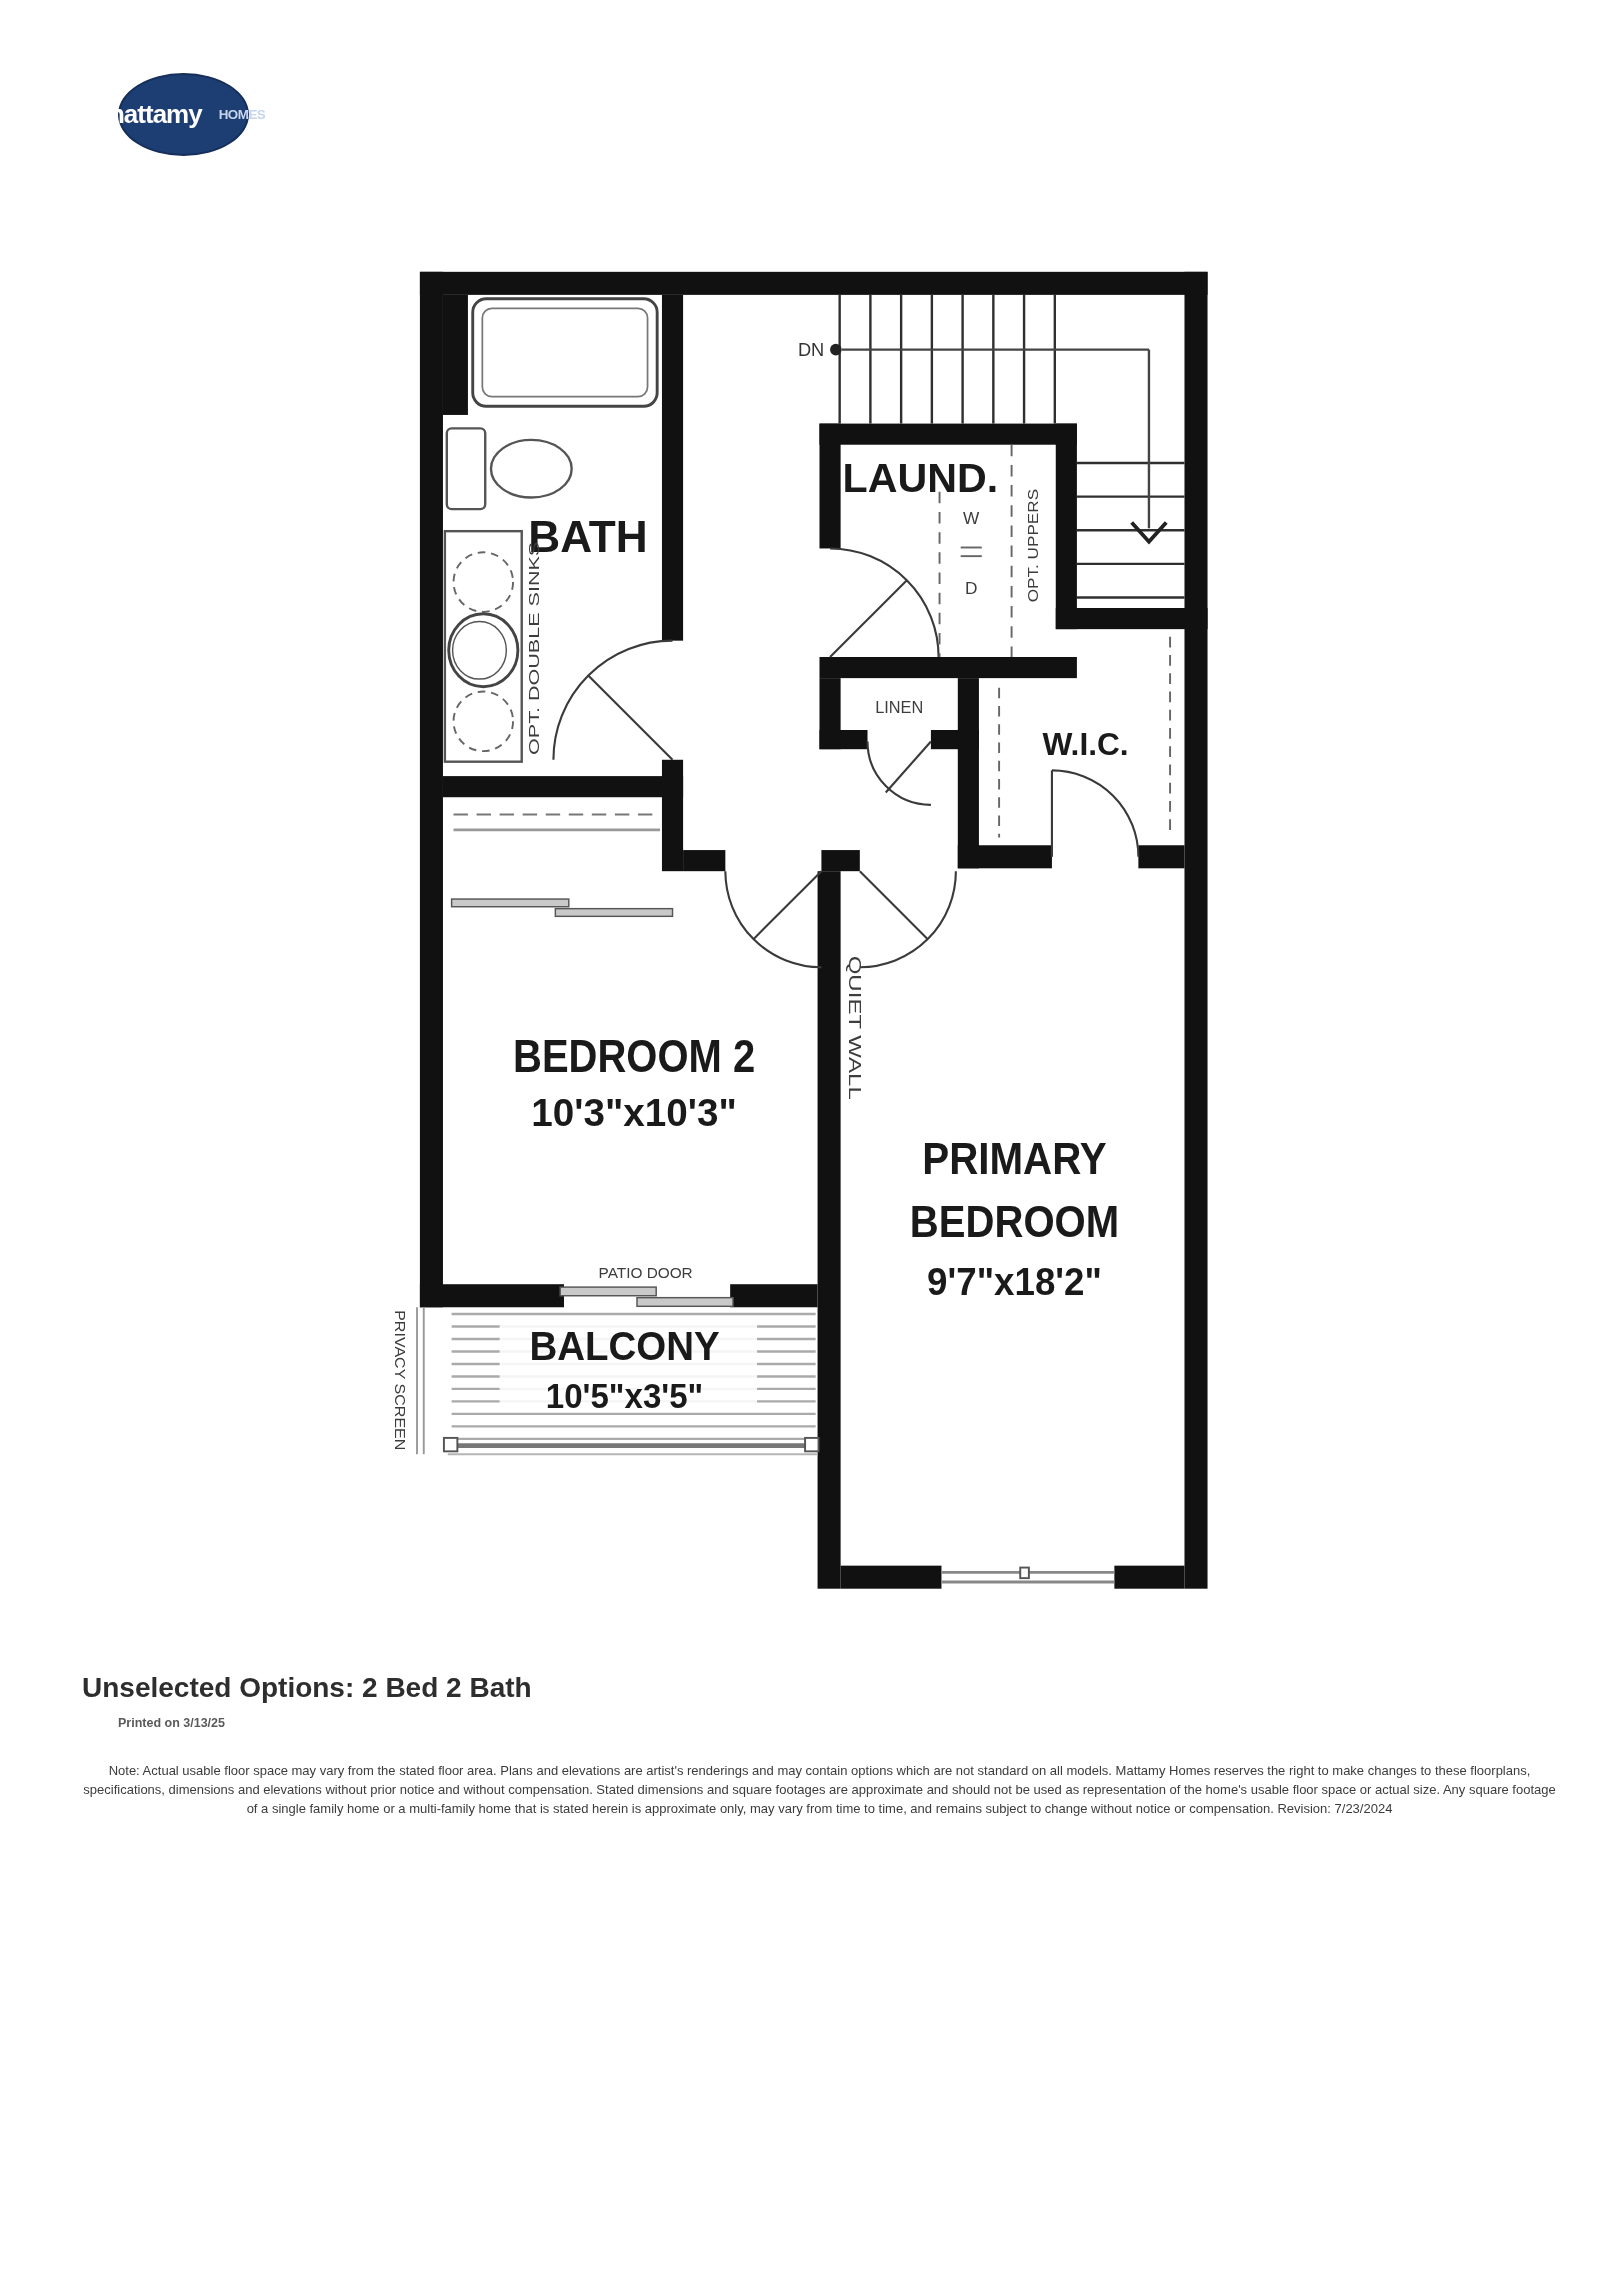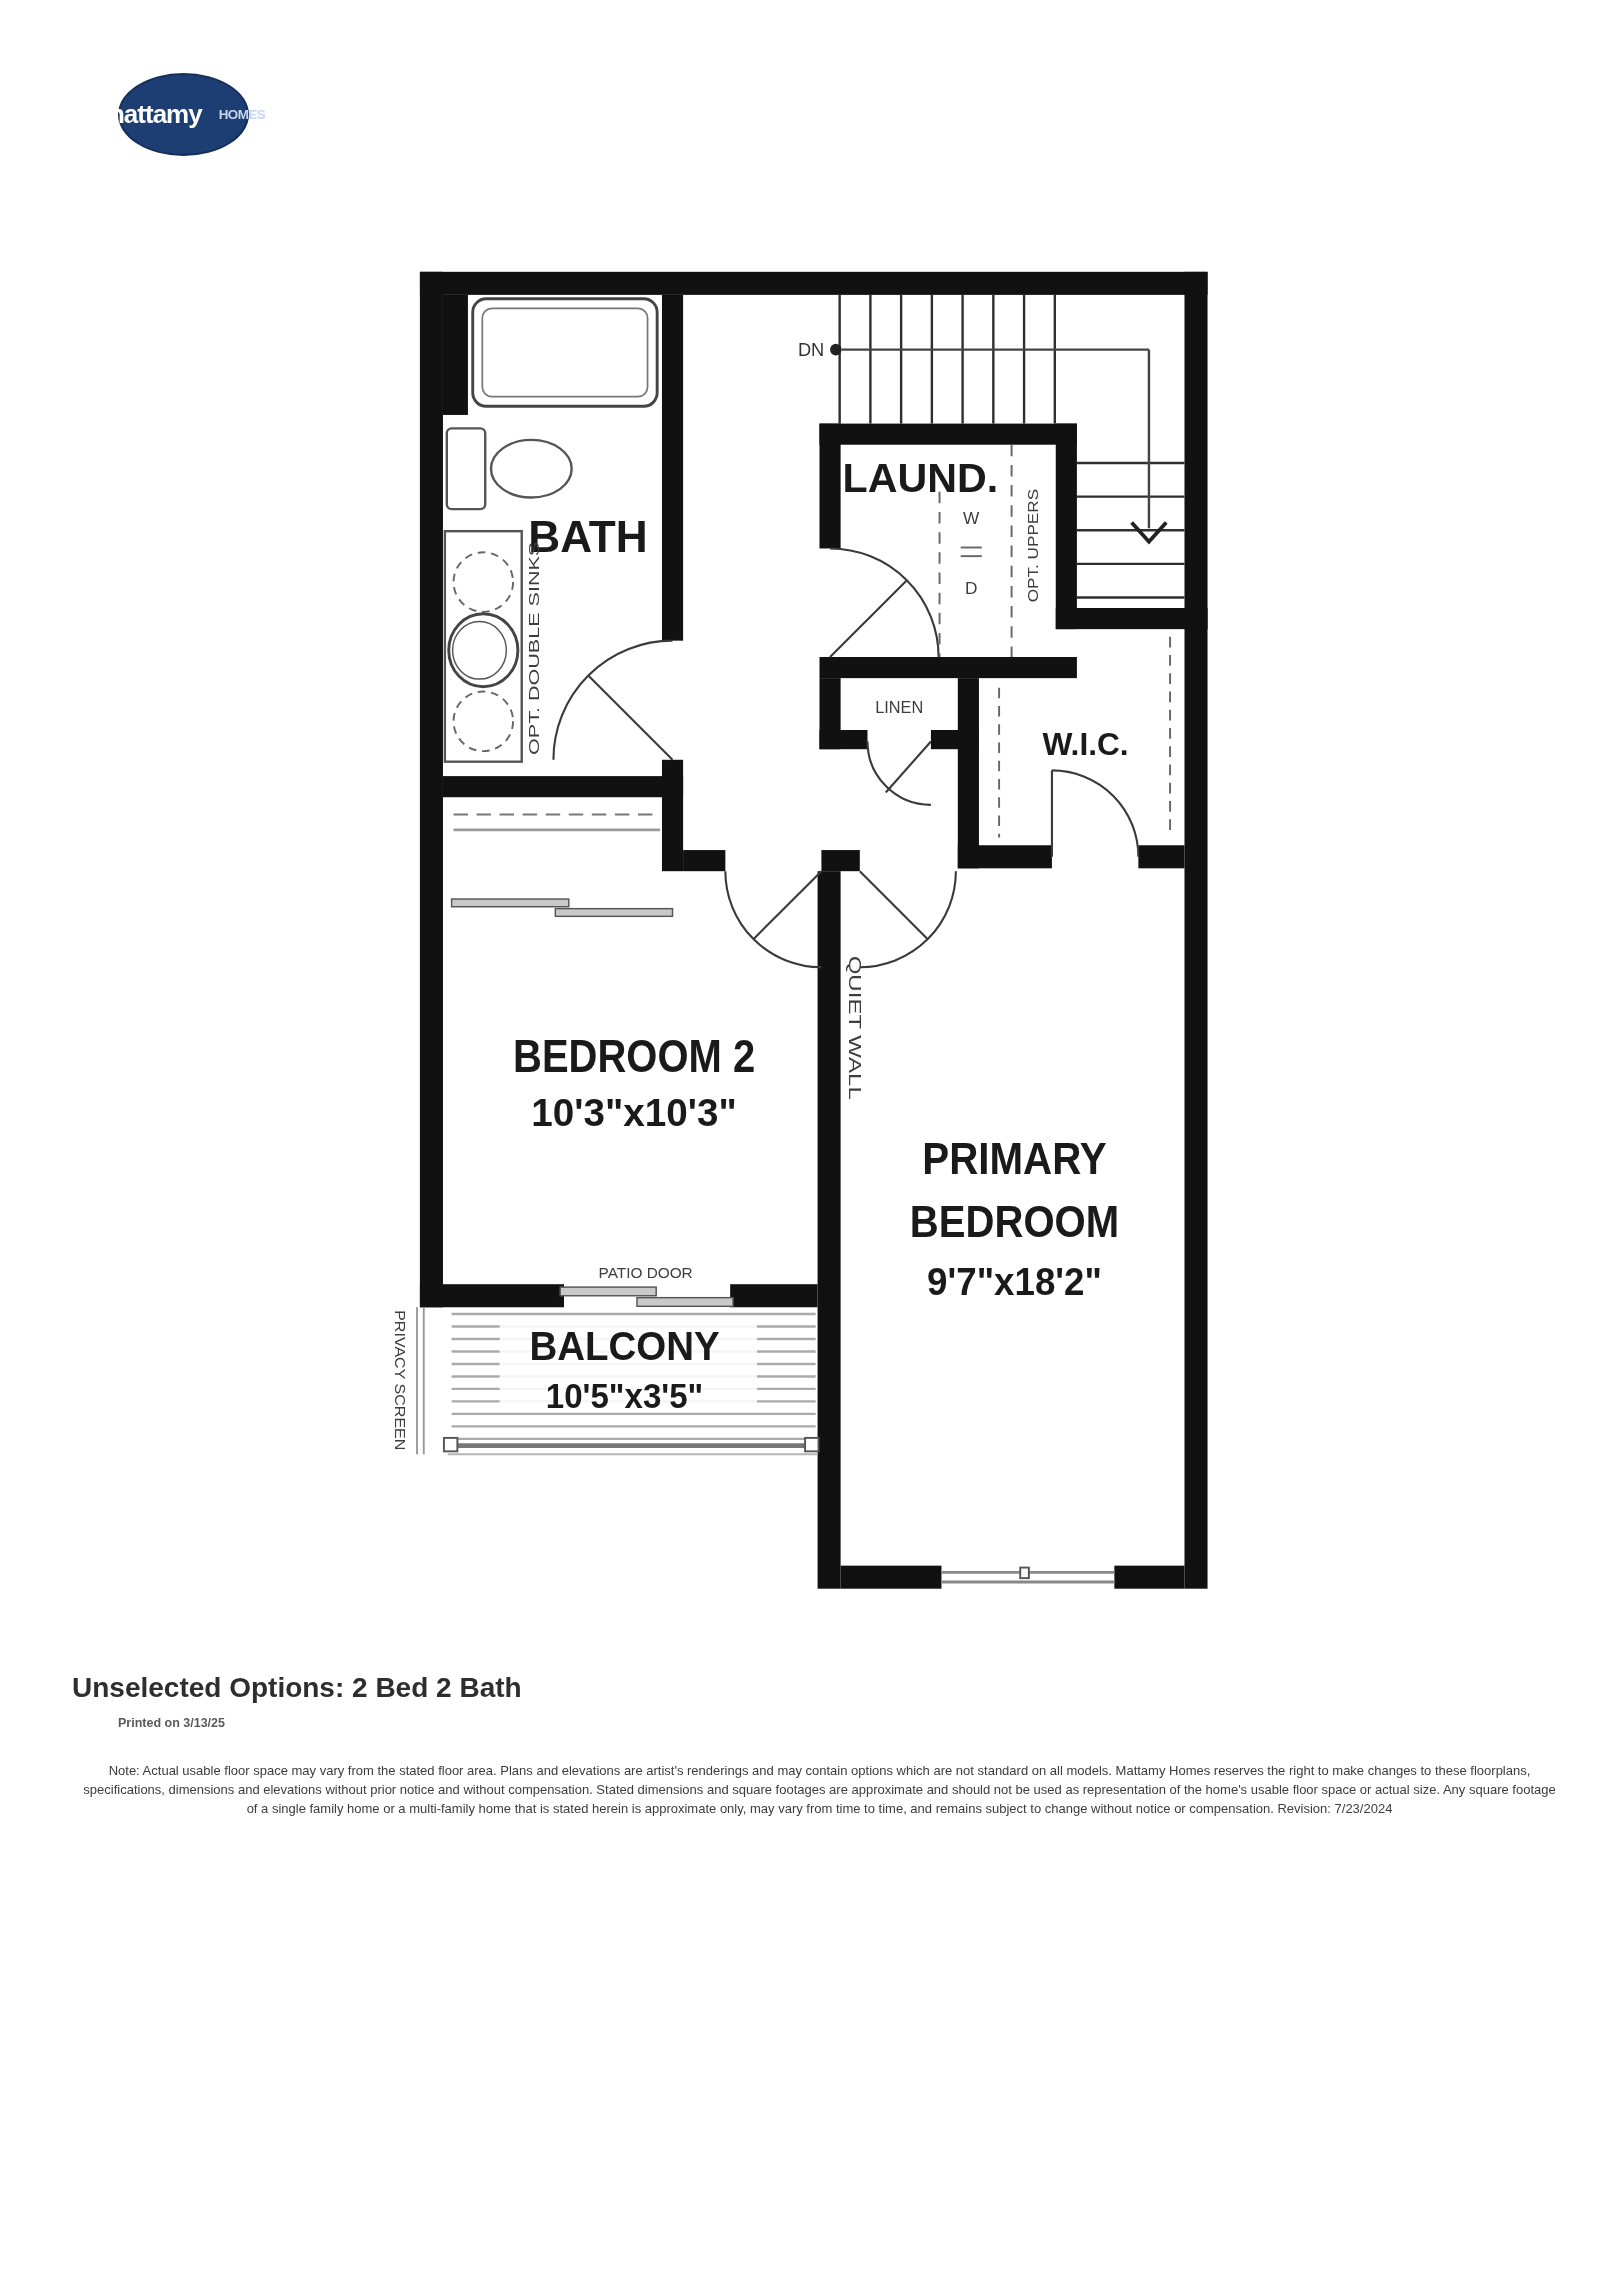--- a/index.html
+++ b/index.html
@@ -10,21 +10,21 @@
         border:2.9px solid #152f5a;border-radius:50%;display:flex;align-items:center;justify-content:center;}
   .logo .w1{color:#ffffff;font-weight:bold;font-size:26px;letter-spacing:-1px;}
   .logo .w2{color:#c7d4ec;font-weight:bold;font-size:13.4px;margin-left:17px;letter-spacing:-0.5px;}
   .title{position:absolute;left:296px;top:81px;font-size:48px;font-weight:bold;color:#1e3c6e;letter-spacing:1px;}
   
   svg.plan{position:absolute;left:0;top:0;}
   text{font-family:"Liberation Sans",sans-serif;}
   .room-lbl{font-weight:bold;fill:#1a1a1a;}
   .small-lbl{fill:#3d3d3d;}
   
-  .opts{position:absolute;left:72px;top:1672px;font-size:28px;font-weight:bold;color:#2e2e2e;}
+  .opts{position:absolute;left:82px;top:1672px;font-size:28px;font-weight:bold;color:#2e2e2e;}
   .printed{position:absolute;left:82px;top:1716px;font-size:12.5px;font-weight:bold;color:#5a5a5a;padding-left:36px;}
   .disclaimer{position:absolute;left:82px;top:1762px;width:1475px;font-size:13px;line-height:1.45;
               color:#3c3c3c;text-align:center;}
   .watermark{position:absolute;left:0;right:0;top:2106px;text-align:center;}
   .watermark span{display:inline-block;background:#ececec;color:#a3a3a3;font-size:32px;font-weight:bold;
                   letter-spacing:1px;padding:7.7px 29px;}
 </style>
 </head>
 <body>
 

